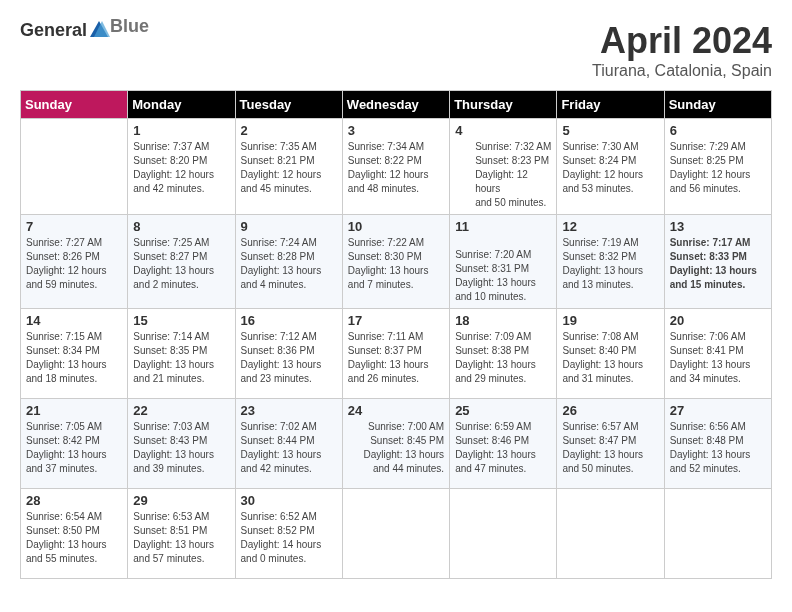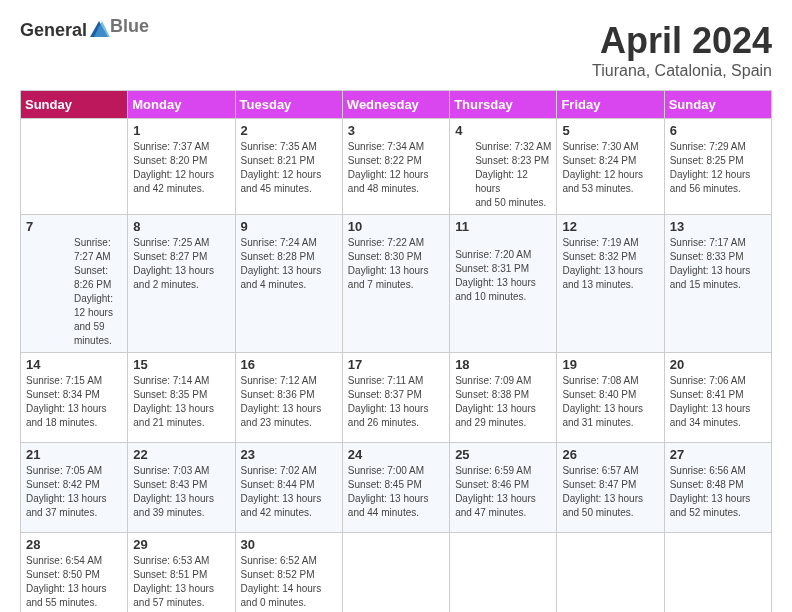--- a/index.html
+++ b/index.html
@@ -42,21 +42,21 @@
     .subtitle {
       font-size: 16px;
       color: #555;
     }
     table {
       width: 100%;
       border-collapse: collapse;
       table-layout: fixed;
     }
     th {
-      background-color: #d946ef;
+      background-color: #000000;
       color: #fff;
       font-size: 13px;
       font-weight: bold;
       padding: 6px 4px;
       text-align: left;
       border: 1px solid #ccc;
     }
     td {
       border: 1px solid #ccc;
       vertical-align: top;
@@ -164,21 +164,21 @@
           <span class="day-num">6</span>
           <div class="day-info" style="white-space: pre-line;">Sunrise: 7:29 AM
 Sunset: 8:25 PM
 Daylight: 12 hours
 and 56 minutes.</div>
         </td>
       </tr>
       <tr>
         <td>
           <span class="day-num">7</span>
-          <div class="day-info" style="white-space: pre-line; margin-left: 48px;">Sunrise: 7:27 AM
+          <div class="day-info" style="white-space: pre-line;">Sunrise: 7:27 AM
 Sunset: 8:26 PM
 Daylight: 12 hours
 and 59 minutes.</div>
         </td>
         <td>
           <span class="day-num">8</span>
           <div class="day-info" style="white-space: pre-line;">Sunrise: 7:25 AM
 Sunset: 8:27 PM
 Daylight: 13 hours
 and 2 minutes.</div>
@@ -206,21 +206,21 @@
         </td>
         <td>
           <span class="day-num">12</span>
           <div class="day-info" style="white-space: pre-line;">Sunrise: 7:19 AM
 Sunset: 8:32 PM
 Daylight: 13 hours
 and 13 minutes.</div>
         </td>
         <td>
           <span class="day-num">13</span>
-          <div class="day-info" style="white-space: pre-line;">Sunrise: 7:17 AM
+          <div class="day-info" style="white-space: pre-line; font-weight: bold;">Sunrise: 7:17 AM
 Sunset: 8:33 PM
 Daylight: 13 hours
 and 15 minutes.</div>
         </td>
       </tr>
       <tr>
         <td>
           <span class="day-num">14</span>
           <div class="day-info" style="white-space: pre-line;">Sunrise: 7:15 AM
 Sunset: 8:34 PM
@@ -287,21 +287,21 @@
         </td>
         <td>
           <span class="day-num">23</span>
           <div class="day-info" style="white-space: pre-line;">Sunrise: 7:02 AM
 Sunset: 8:44 PM
 Daylight: 13 hours
 and 42 minutes.</div>
         </td>
         <td>
           <span class="day-num">24</span>
-          <div class="day-info" style="white-space: pre-line;">Sunrise: 7:00 AM
+          <div class="day-info" style="white-space: pre-line; text-align: right;">Sunrise: 7:00 AM
 Sunset: 8:45 PM
 Daylight: 13 hours
 and 44 minutes.</div>
         </td>
         <td>
           <span class="day-num">25</span>
           <div class="day-info" style="white-space: pre-line;">Sunrise: 6:59 AM
 Sunset: 8:46 PM
 Daylight: 13 hours
 and 47 minutes.</div>

